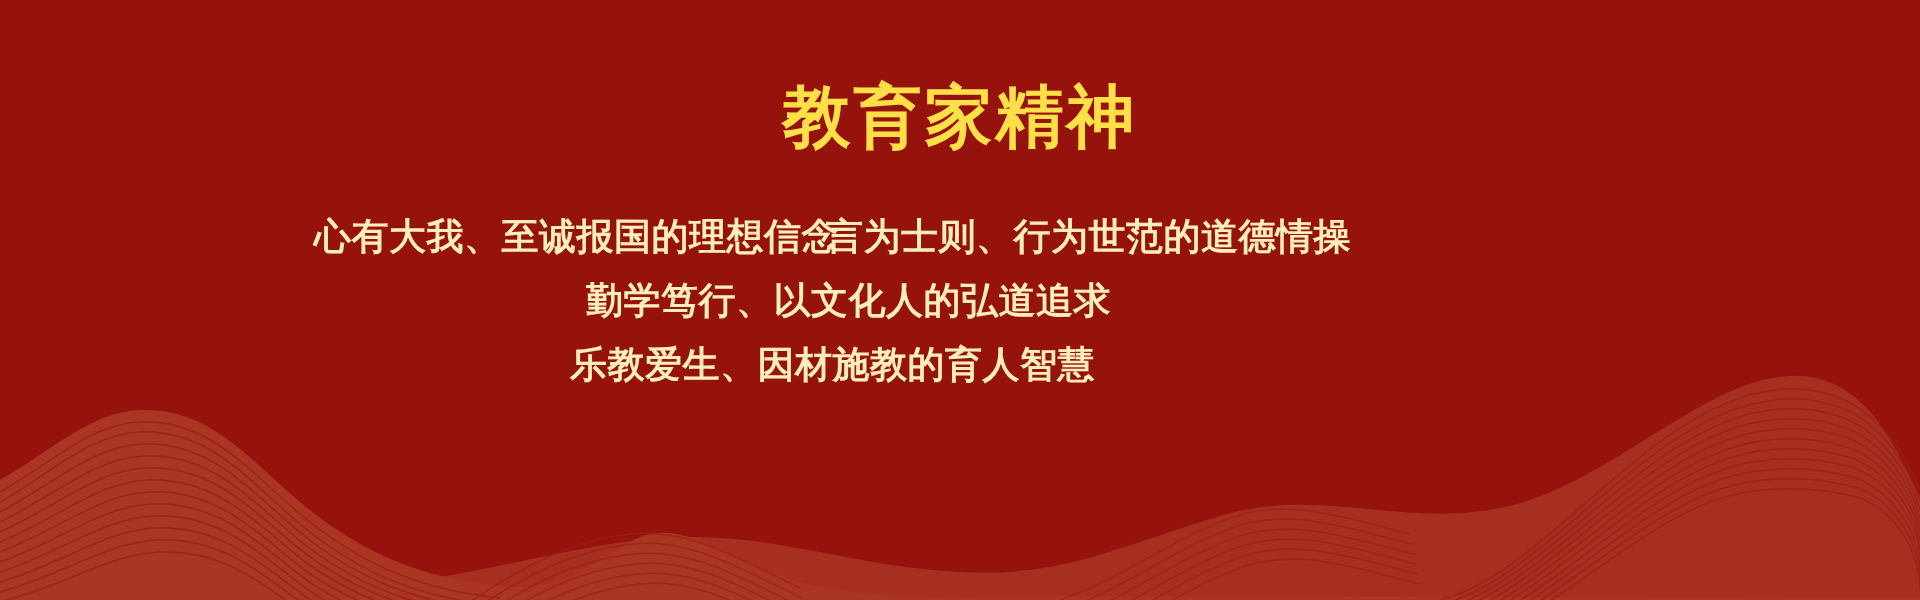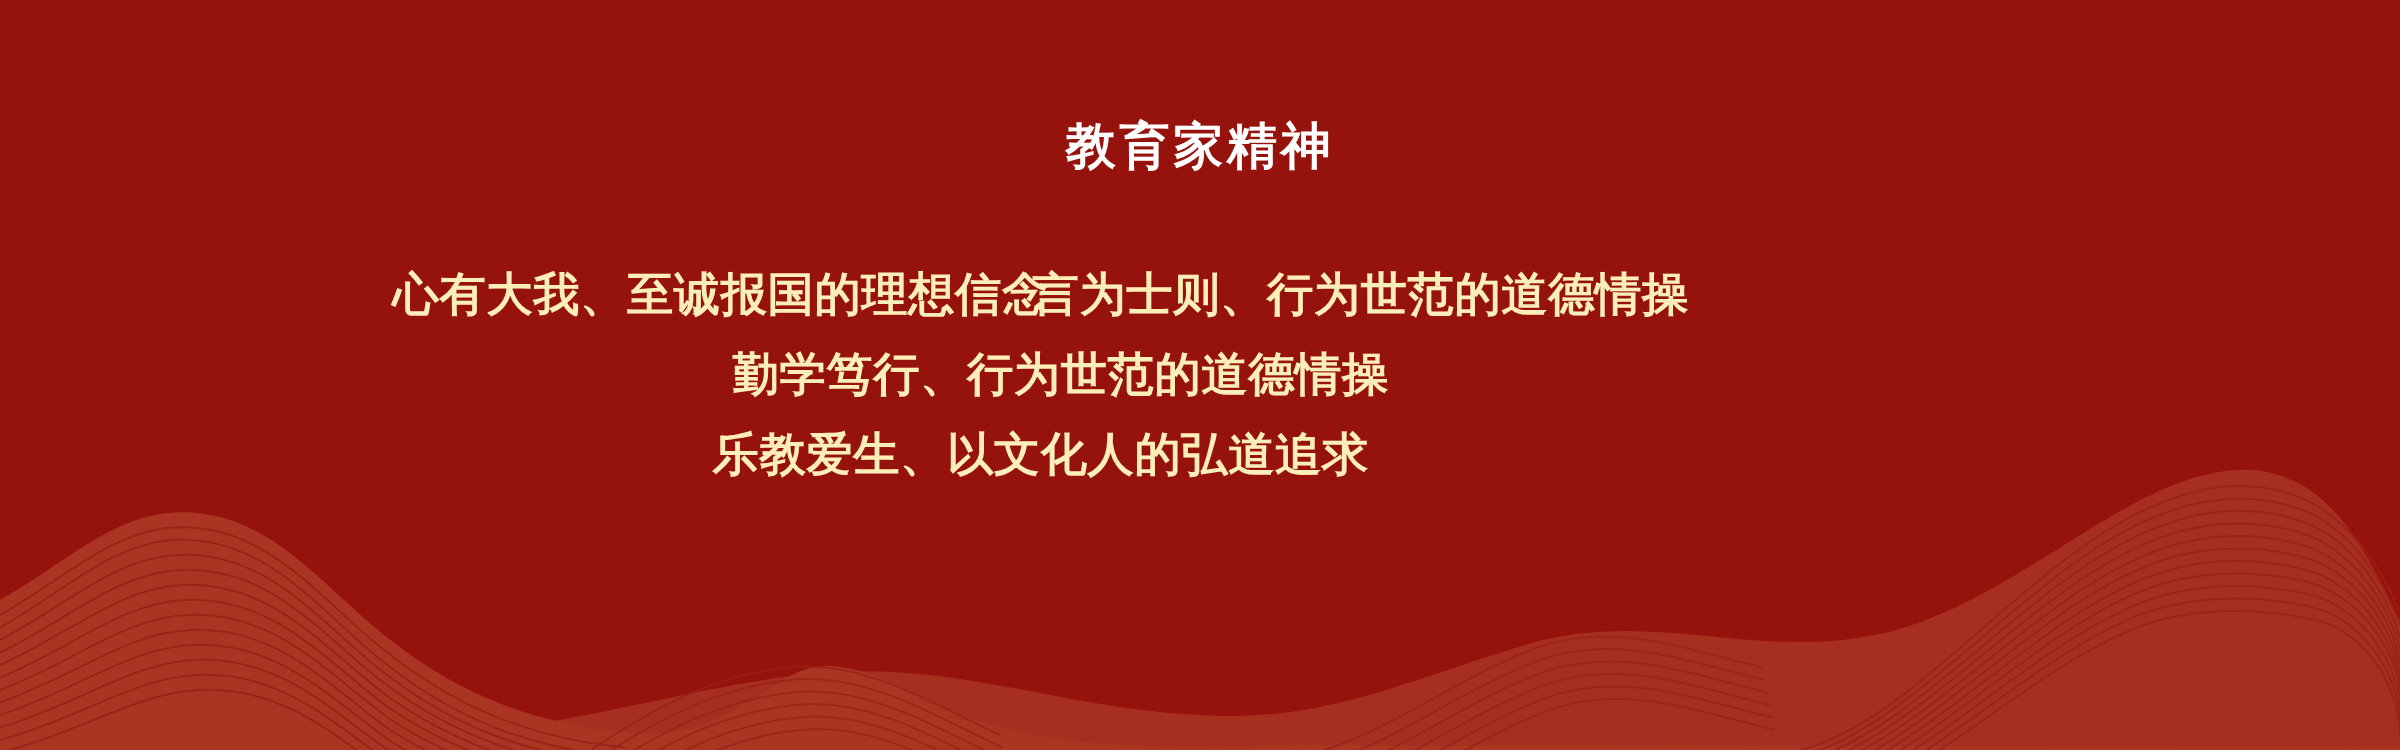--- a/index.html
+++ b/index.html
@@ -41,22 +41,22 @@
     width: 1920px;
     height: 600px;
   }
 
   #page-title {
     position: absolute;
     left: 0;
     top: 84px;
     width: 1920px;
     text-align: center;
-    color: #ffffff;
-    font-size: 40px;
+    color: #fde047;
+    font-size: 68px;
     line-height: 66px;
     font-weight: 700;
     letter-spacing: 3px;
     white-space: nowrap;
   }
 
   #tenets {
     position: absolute;
     left: 0;
     top: 212px;
@@ -158,22 +158,22 @@
     <div id="page-title">教育家精神</div>
 
     <div id="tenets">
 
       <div class="tenet-row">
         <div class="tenet-cell left">心有大我、至诚报国的理想信念</div>
         <div class="tenet-cell right">言为士则、行为世范的道德情操</div>
       </div>
 
       <div class="tenet-row">
-        <div class="tenet-cell right">勤学笃行、行为世范的道德情操</div>
+        <div class="tenet-cell right">勤学笃行、以文化人的弘道追求</div>
       </div>
 
       <div class="tenet-row">
-        <div class="tenet-cell left">乐教爱生、以文化人的弘道追求</div>
+        <div class="tenet-cell left">乐教爱生、因材施教的育人智慧</div>
       </div>
 
     </div>
   </div>
 </div>
 
 </body></html>

